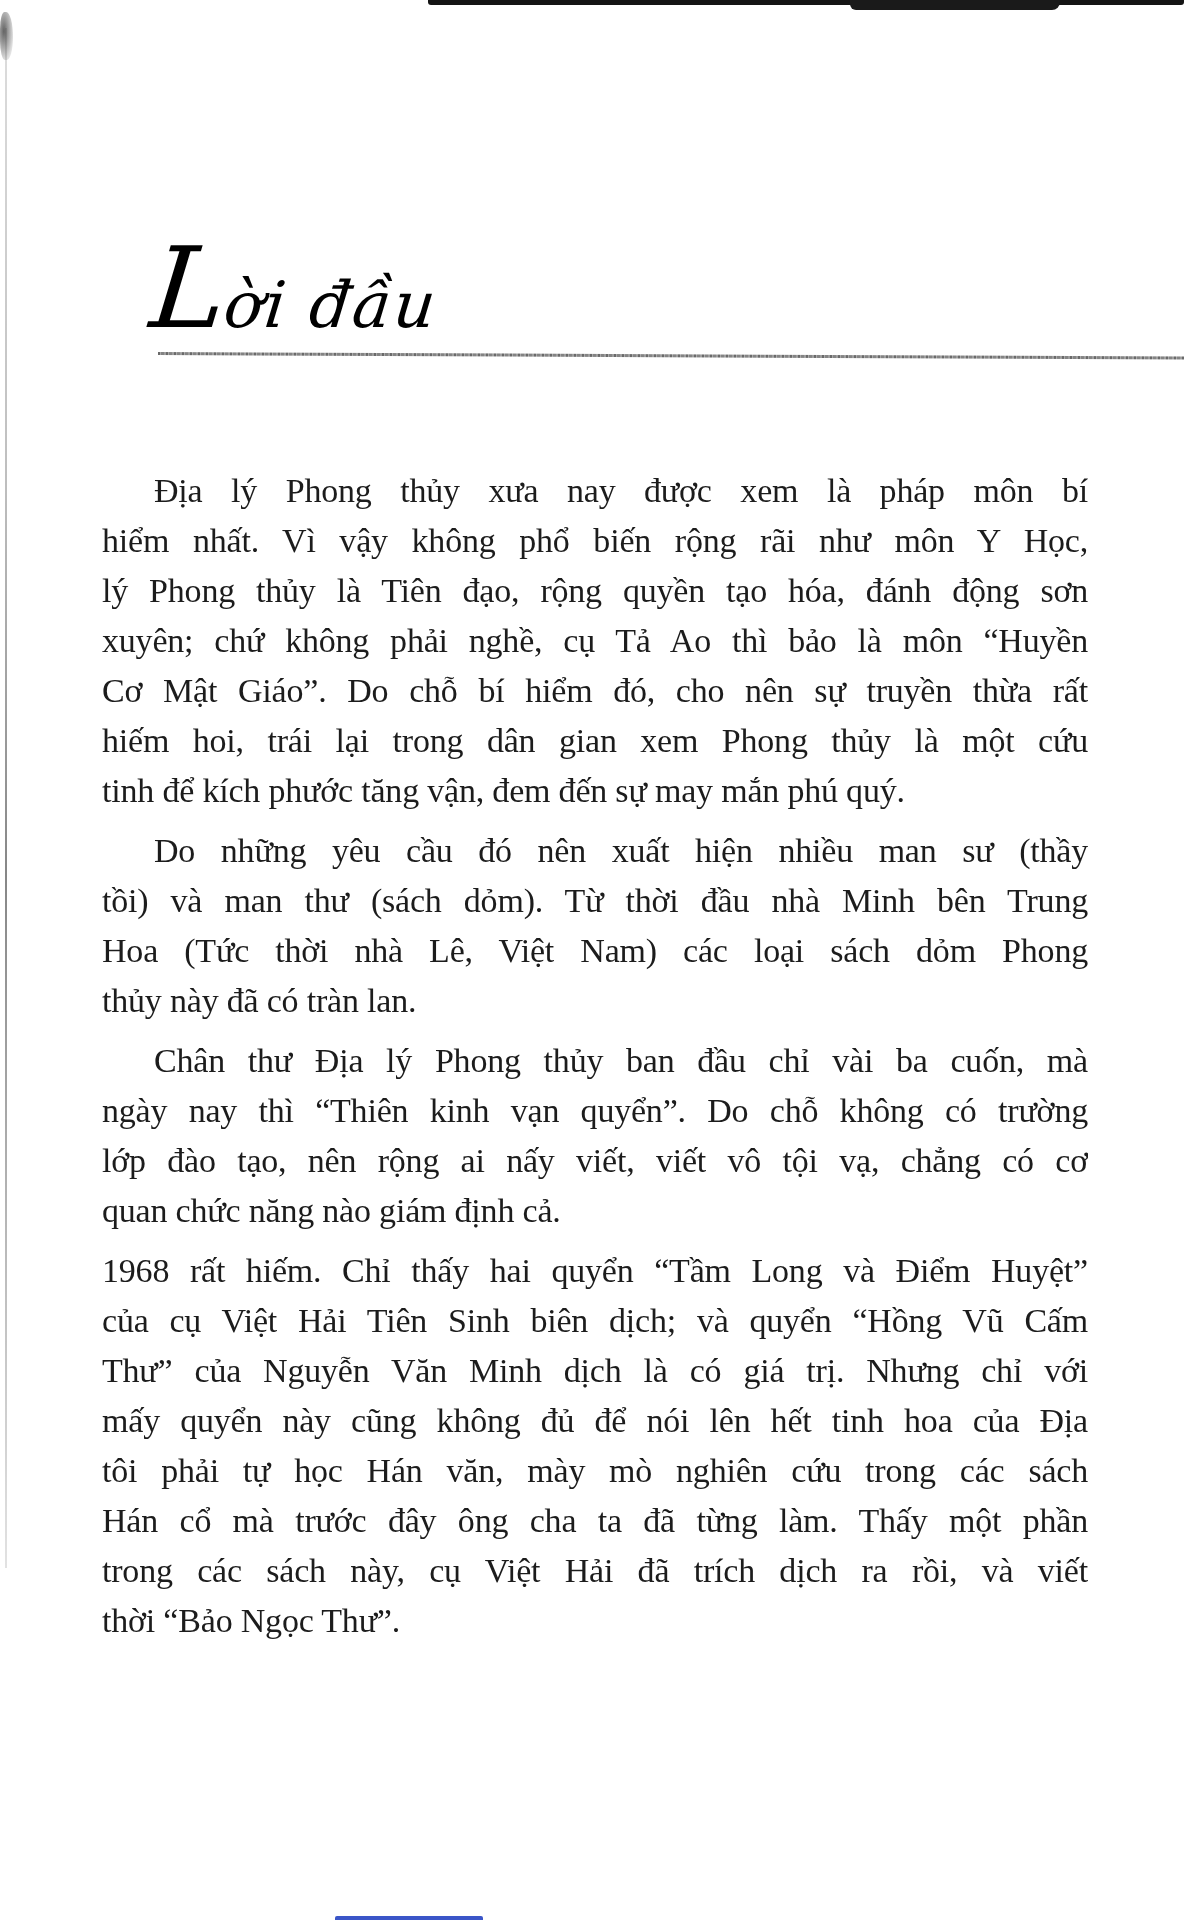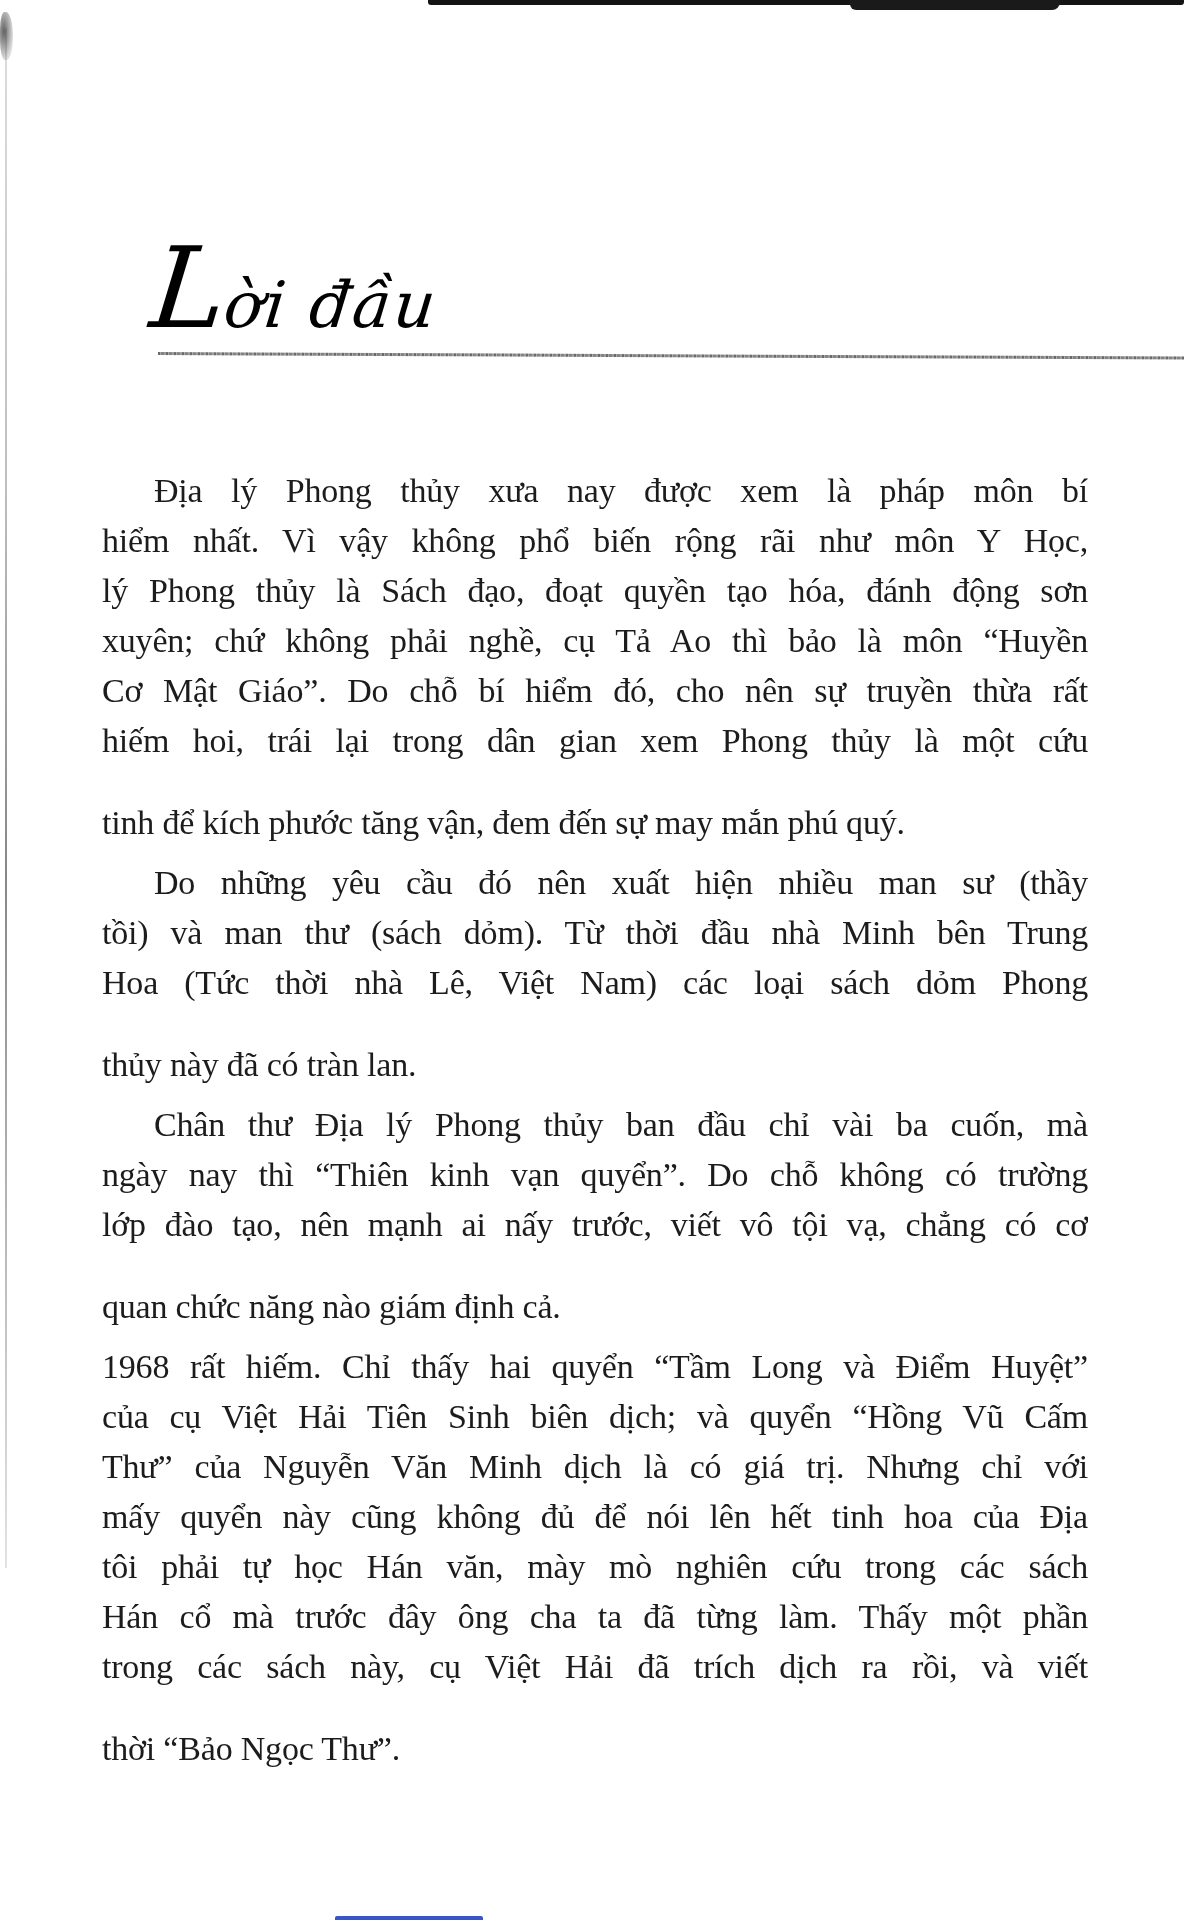--- a/index.html
+++ b/index.html
@@ -98,56 +98,56 @@
     font-size: 34px;
     line-height: 50px;
     height: 50px;
     white-space: nowrap;
     overflow: hidden;
     text-align: justify;
     text-align-last: justify;
     letter-spacing: -0.2px;
   }
   .line.first { padding-left: 52px; }
-  .line.last  { text-align-last: left; margin-top: 32px; }
+  .line.last  { text-align-last: left; }
 </style>
 </head>
 <body>
 
 <div class="page">
 
   <div class="scan-top-bar"></div>
   <div class="scan-top-blob"></div>
   <div class="scan-left-line"></div>
   <div class="scan-left-smudge"></div>
   <div class="scan-bottom-blue" style="background: rgb(58, 85, 200);"></div>
 
   <div class="heading">Lời đầu</div>
   <div class="heading-rule"></div>
 
   <div class="body-text" style="color: rgb(28, 28, 28);">
       <div class="para">
         <div class="line first">Địa lý Phong thủy xưa nay được xem là pháp môn bí</div>
         <div class="line">hiểm nhất. Vì vậy không phổ biến rộng rãi như môn Y Học,</div>
-        <div class="line">lý Phong thủy là Sách đạo, đoạt quyền tạo hóa, đánh động sơn</div>
+        <div class="line">lý Phong thủy là Tiên đạo, rộng quyền tạo hóa, đánh động sơn</div>
         <div class="line">xuyên; chứ không phải nghề, cụ Tả Ao thì bảo là môn “Huyền</div>
         <div class="line">Cơ Mật Giáo”. Do chỗ bí hiểm đó, cho nên sự truyền thừa rất</div>
         <div class="line">hiếm hoi, trái lại trong dân gian xem Phong thủy là một cứu</div>
         <div class="line last">tinh để kích phước tăng vận, đem đến sự may mắn phú quý.</div>
       </div>
       <div class="para">
         <div class="line first">Do những yêu cầu đó nên xuất hiện nhiều man sư (thầy</div>
         <div class="line">tồi) và man thư (sách dỏm). Từ thời đầu nhà Minh bên Trung</div>
         <div class="line">Hoa (Tức thời nhà Lê, Việt Nam) các loại sách dỏm Phong</div>
         <div class="line last">thủy này đã có tràn lan.</div>
       </div>
       <div class="para">
         <div class="line first">Chân thư Địa lý Phong thủy ban đầu chỉ vài ba cuốn, mà</div>
         <div class="line">ngày nay thì “Thiên kinh vạn quyển”. Do chỗ không có trường</div>
-        <div class="line">lớp đào tạo, nên mạnh ai nấy trước, viết vô tội vạ, chẳng có cơ</div>
+        <div class="line">lớp đào tạo, nên rộng ai nấy viết, viết vô tội vạ, chẳng có cơ</div>
         <div class="line last">quan chức năng nào giám định cả.</div>
       </div>
       <div class="para">
         <div class="line">1968 rất hiếm. Chỉ thấy hai quyển “Tầm Long và Điểm Huyệt”</div>
         <div class="line">của cụ Việt Hải Tiên Sinh biên dịch; và quyển “Hồng Vũ Cấm</div>
         <div class="line">Thư” của Nguyễn Văn Minh dịch là có giá trị. Nhưng chỉ với</div>
         <div class="line">mấy quyển này cũng không đủ để nói lên hết tinh hoa của Địa</div>
         <div class="line">tôi phải tự học Hán văn, mày mò nghiên cứu trong các sách</div>
         <div class="line">Hán cổ mà trước đây ông cha ta đã từng làm. Thấy một phần</div>
         <div class="line">trong các sách này, cụ Việt Hải đã trích dịch ra rồi, và viết</div>

